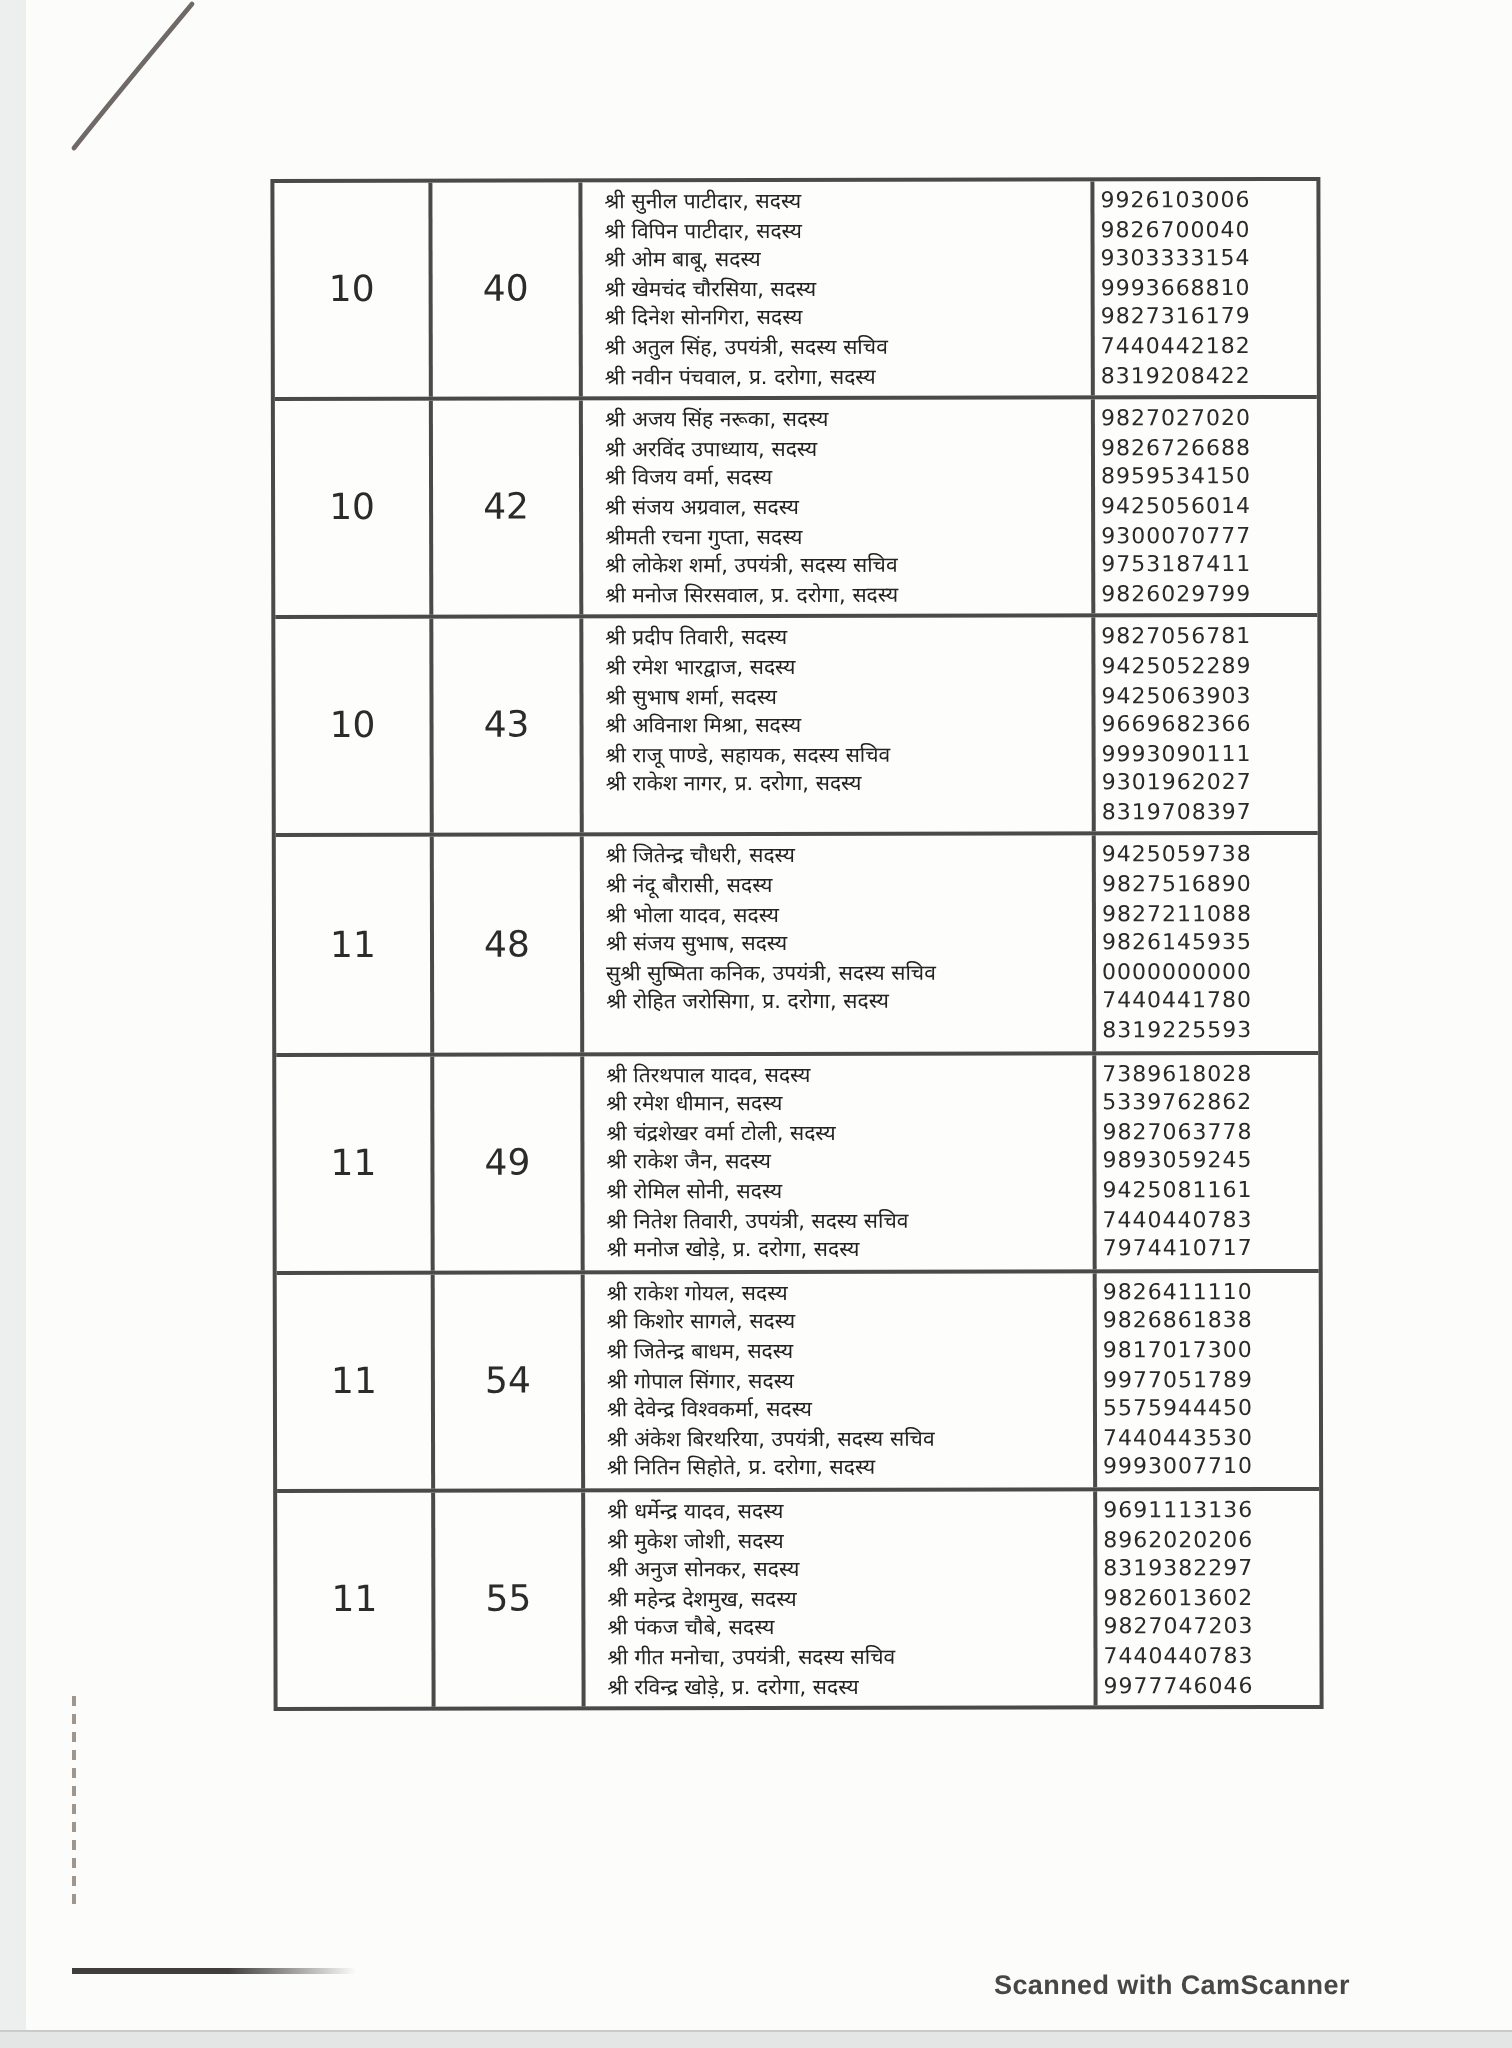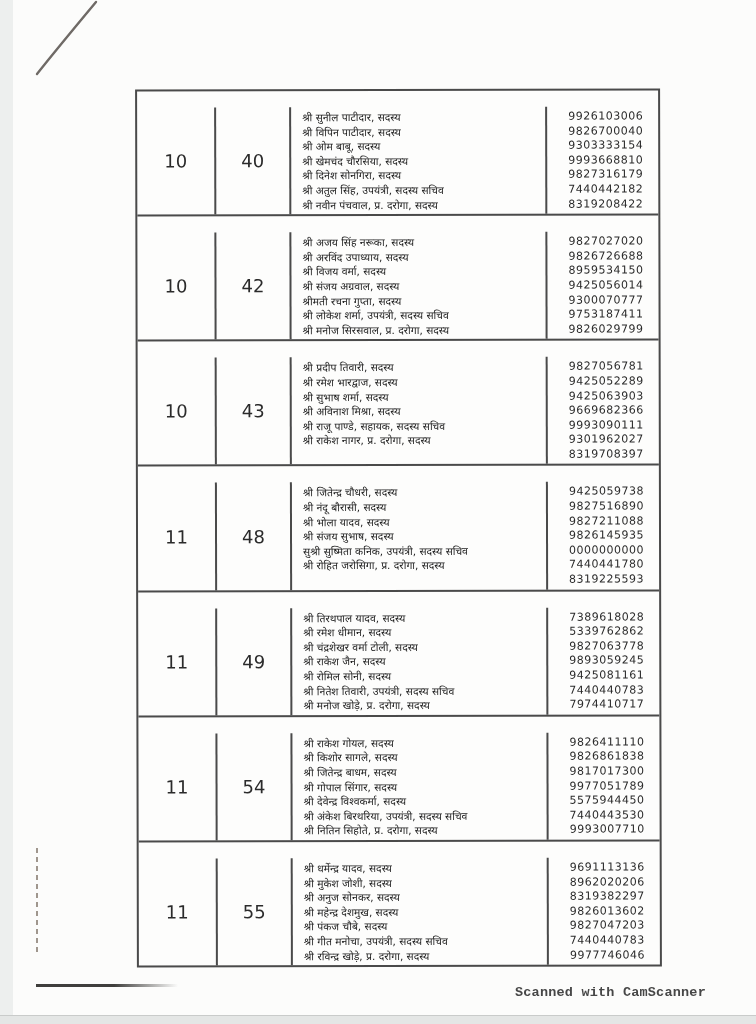--- a/index.html
+++ b/index.html
@@ -18,49 +18,49 @@
     position:absolute; left:136px; top:89px; width:525px;
     border:2px solid #4a4a4a; box-sizing:border-box;
     transform:rotate(-0.12deg);
     background:#fdfdfc;
   }
   .group-row {
     display:grid; grid-template-columns:79px 75px 256px 1fr;
     border-bottom:2px solid #4a4a4a;
   }
   .group-row:last-child { border-bottom:none; }
-  .cell { box-sizing:border-box; min-width:0;margin-top:16px; }
+  .cell { box-sizing:border-box; min-width:0; }
   .c1, .c2 {
     display:flex; align-items:center; justify-content:center;
     font-size:18px; color:#2b2b2b; border-right:2px solid #4a4a4a;
   }
   .c3 { border-right:2px solid #4a4a4a; padding:3px 4px 2px 11px; }
-  .c4 { padding:3px 4px 2px 21px; }
+  .c4 { padding:3px 4px 2px 3px; }
   .member-line {
     line-height:14.6px; font-size:10.5px; color:#222222; white-space:nowrap;
     overflow:hidden;
   }
   .phone-line {
     line-height:14.6px; font-size:11px; color:#2a2a2a; white-space:nowrap;
     letter-spacing:0.5px;
   }
 
   .v-dash {
     position:absolute; left:36px; top:848px; height:106px; width:2px;
     background:repeating-linear-gradient(to bottom,#8f847a 0 5px, rgba(0,0,0,0) 5px 9px);
     opacity:.85;
   }
   .h-line {
     position:absolute; left:36px; top:984px; width:142px; height:2.5px;
     background:linear-gradient(to right,#3f3e3c 55%, rgba(63,62,60,0));
   }
 
   .footer-label {
-    position:absolute; left:515px; top:985px;
-    font-family:Liberation Mono, monospace;
+    position:absolute; left:497px; top:985px;
+    font-family:Liberation Sans, sans-serif;
     font-size:13.5px; font-weight:bold; color:#474747; letter-spacing:0.2px;
   }
   .bottom-bar {
     position:absolute; left:0; bottom:0; width:756px; height:8px;
     background:#e4e6e5; border-top:1px solid #c9cbca; box-sizing:content-box;
   }
 </style>
 </head>
 <body>
 

